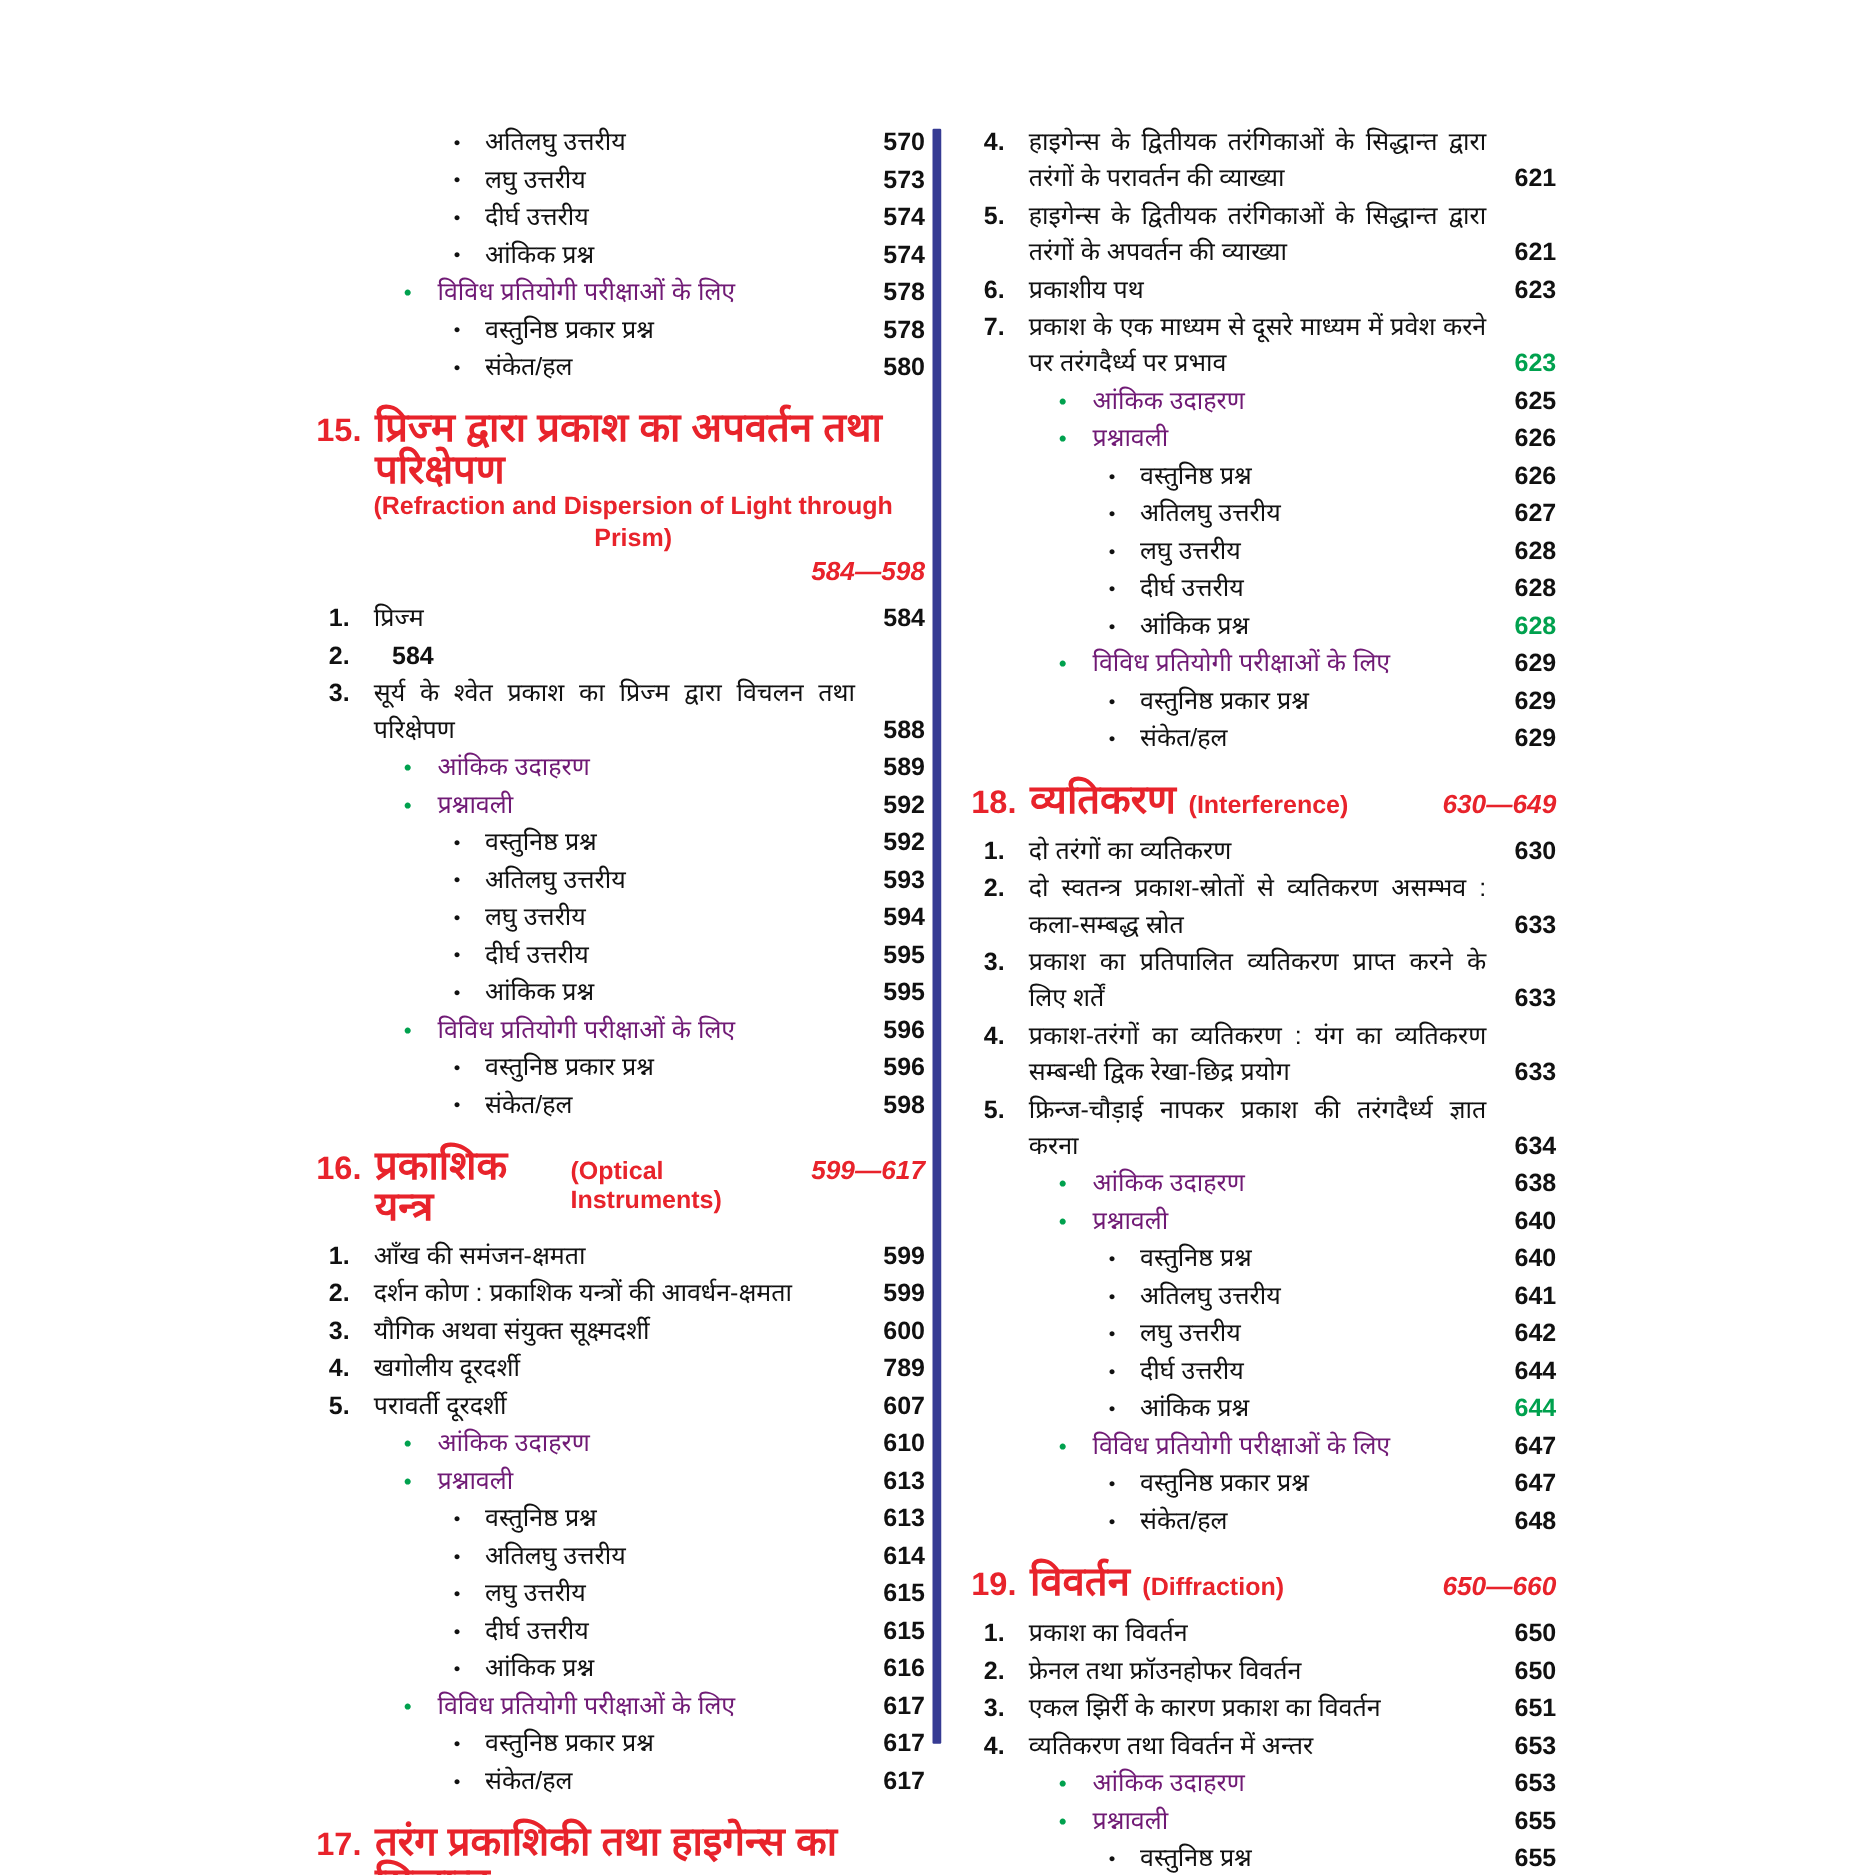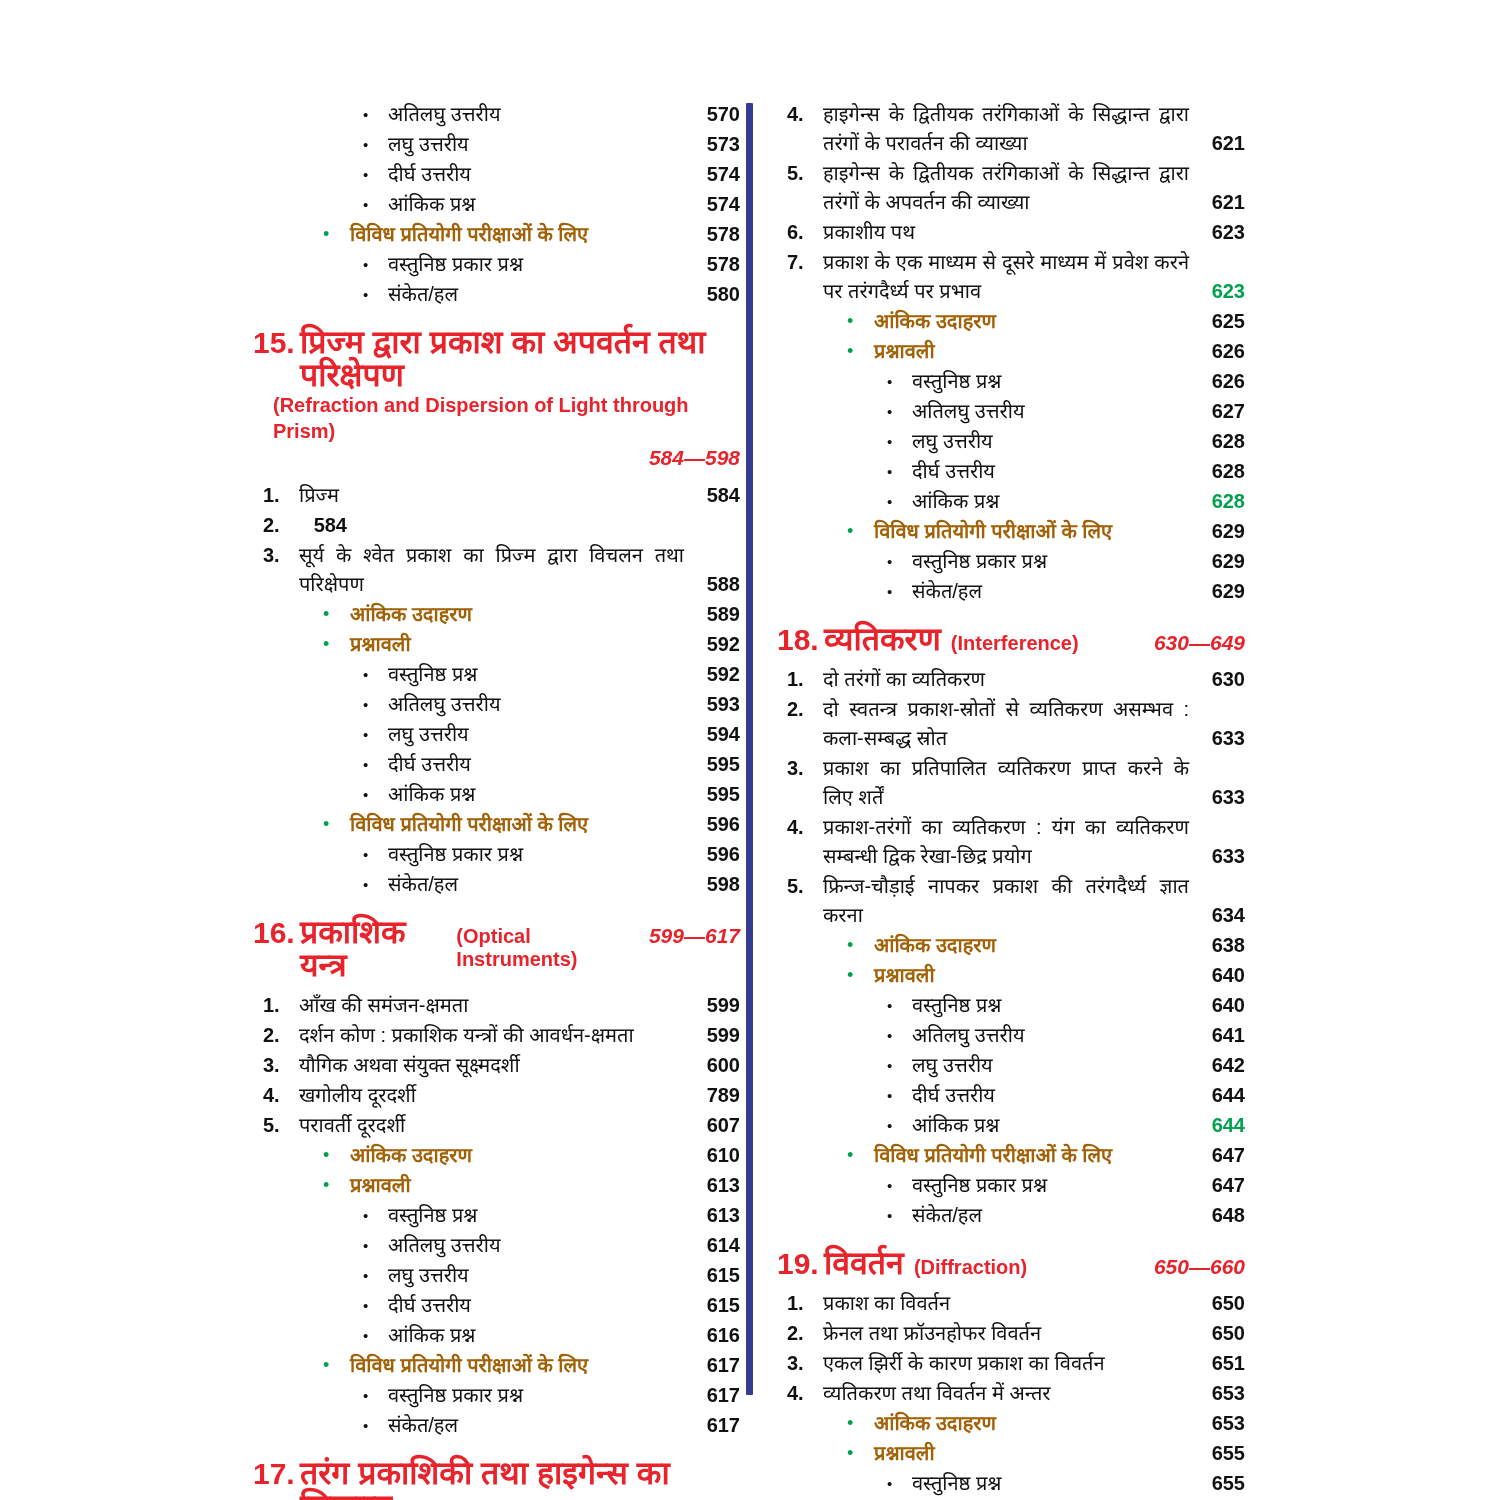--- a/index.html
+++ b/index.html
@@ -15,33 +15,33 @@
   .col-right{flex:1;}
 
   
   .row{display:flex;align-items:flex-start;margin-bottom:1px;}
   .row .label{flex:1;text-align:justify;font-size:20px;line-height:29px;padding-right:8px;}
   .row .pg{flex:none;min-width:48px;text-align:right;font-weight:bold;font-size:20px;line-height:29px;align-self:flex-end;color:#111111;}
   .row .pg.pg-green{color:#00a14e;}
   .row.num .inum{flex:none;width:36px;padding-left:10px;font-weight:bold;font-size:20px;line-height:29px;}
   .row.sub1{padding-left:70px;}
   .row.sub1 .bullet{flex:none;width:27px;color:#00a14e;font-size:18px;line-height:29px;}
-  .row.sub1 .label{color:#a16207;font-weight:bold;}
+  .row.sub1 .label{color:#701a75;font-weight:normal;}
   .row.sub2{padding-left:110px;}
   .row.sub2 .bullet{flex:none;width:25px;color:#111111;font-size:15px;line-height:29px;}
 
   
   .chapter{margin:17px 0 9px 0;color:#e8232b;font-weight:bold;}
   .ch-line1{display:flex;align-items:baseline;}
-  .ch-num{flex:none;width:47px;font-size:30px;line-height:33px;}
+  .ch-num{flex:none;width:47px;font-size:26px;line-height:33px;}
   .ch-title{font-size:32px;line-height:33px;}
   .ch-en{font-size:20px;}
   .ch-range{margin-left:auto;font-size:21px;flex:none;padding-left:10px;font-style:italic;}
   .inline .ch-en{margin-left:10px;}
-  .stacked3 .ch-line2{font-size:20px;line-height:26px;padding-left:20px;}
+  .stacked3 .ch-line2{text-align:center;font-size:20px;line-height:26px;padding-left:20px;}
   .stacked3 .ch-line3{text-align:right;font-size:21px;line-height:28px;}
   .stacked2 .ch-line2{display:flex;align-items:baseline;padding-left:47px;line-height:27px;}
 </style>
 </head>
 <body>
 
 <div class="toc-wrap">
   <div class="col col-left">
       <div class="row sub2">
         <span class="bullet">•</span>

